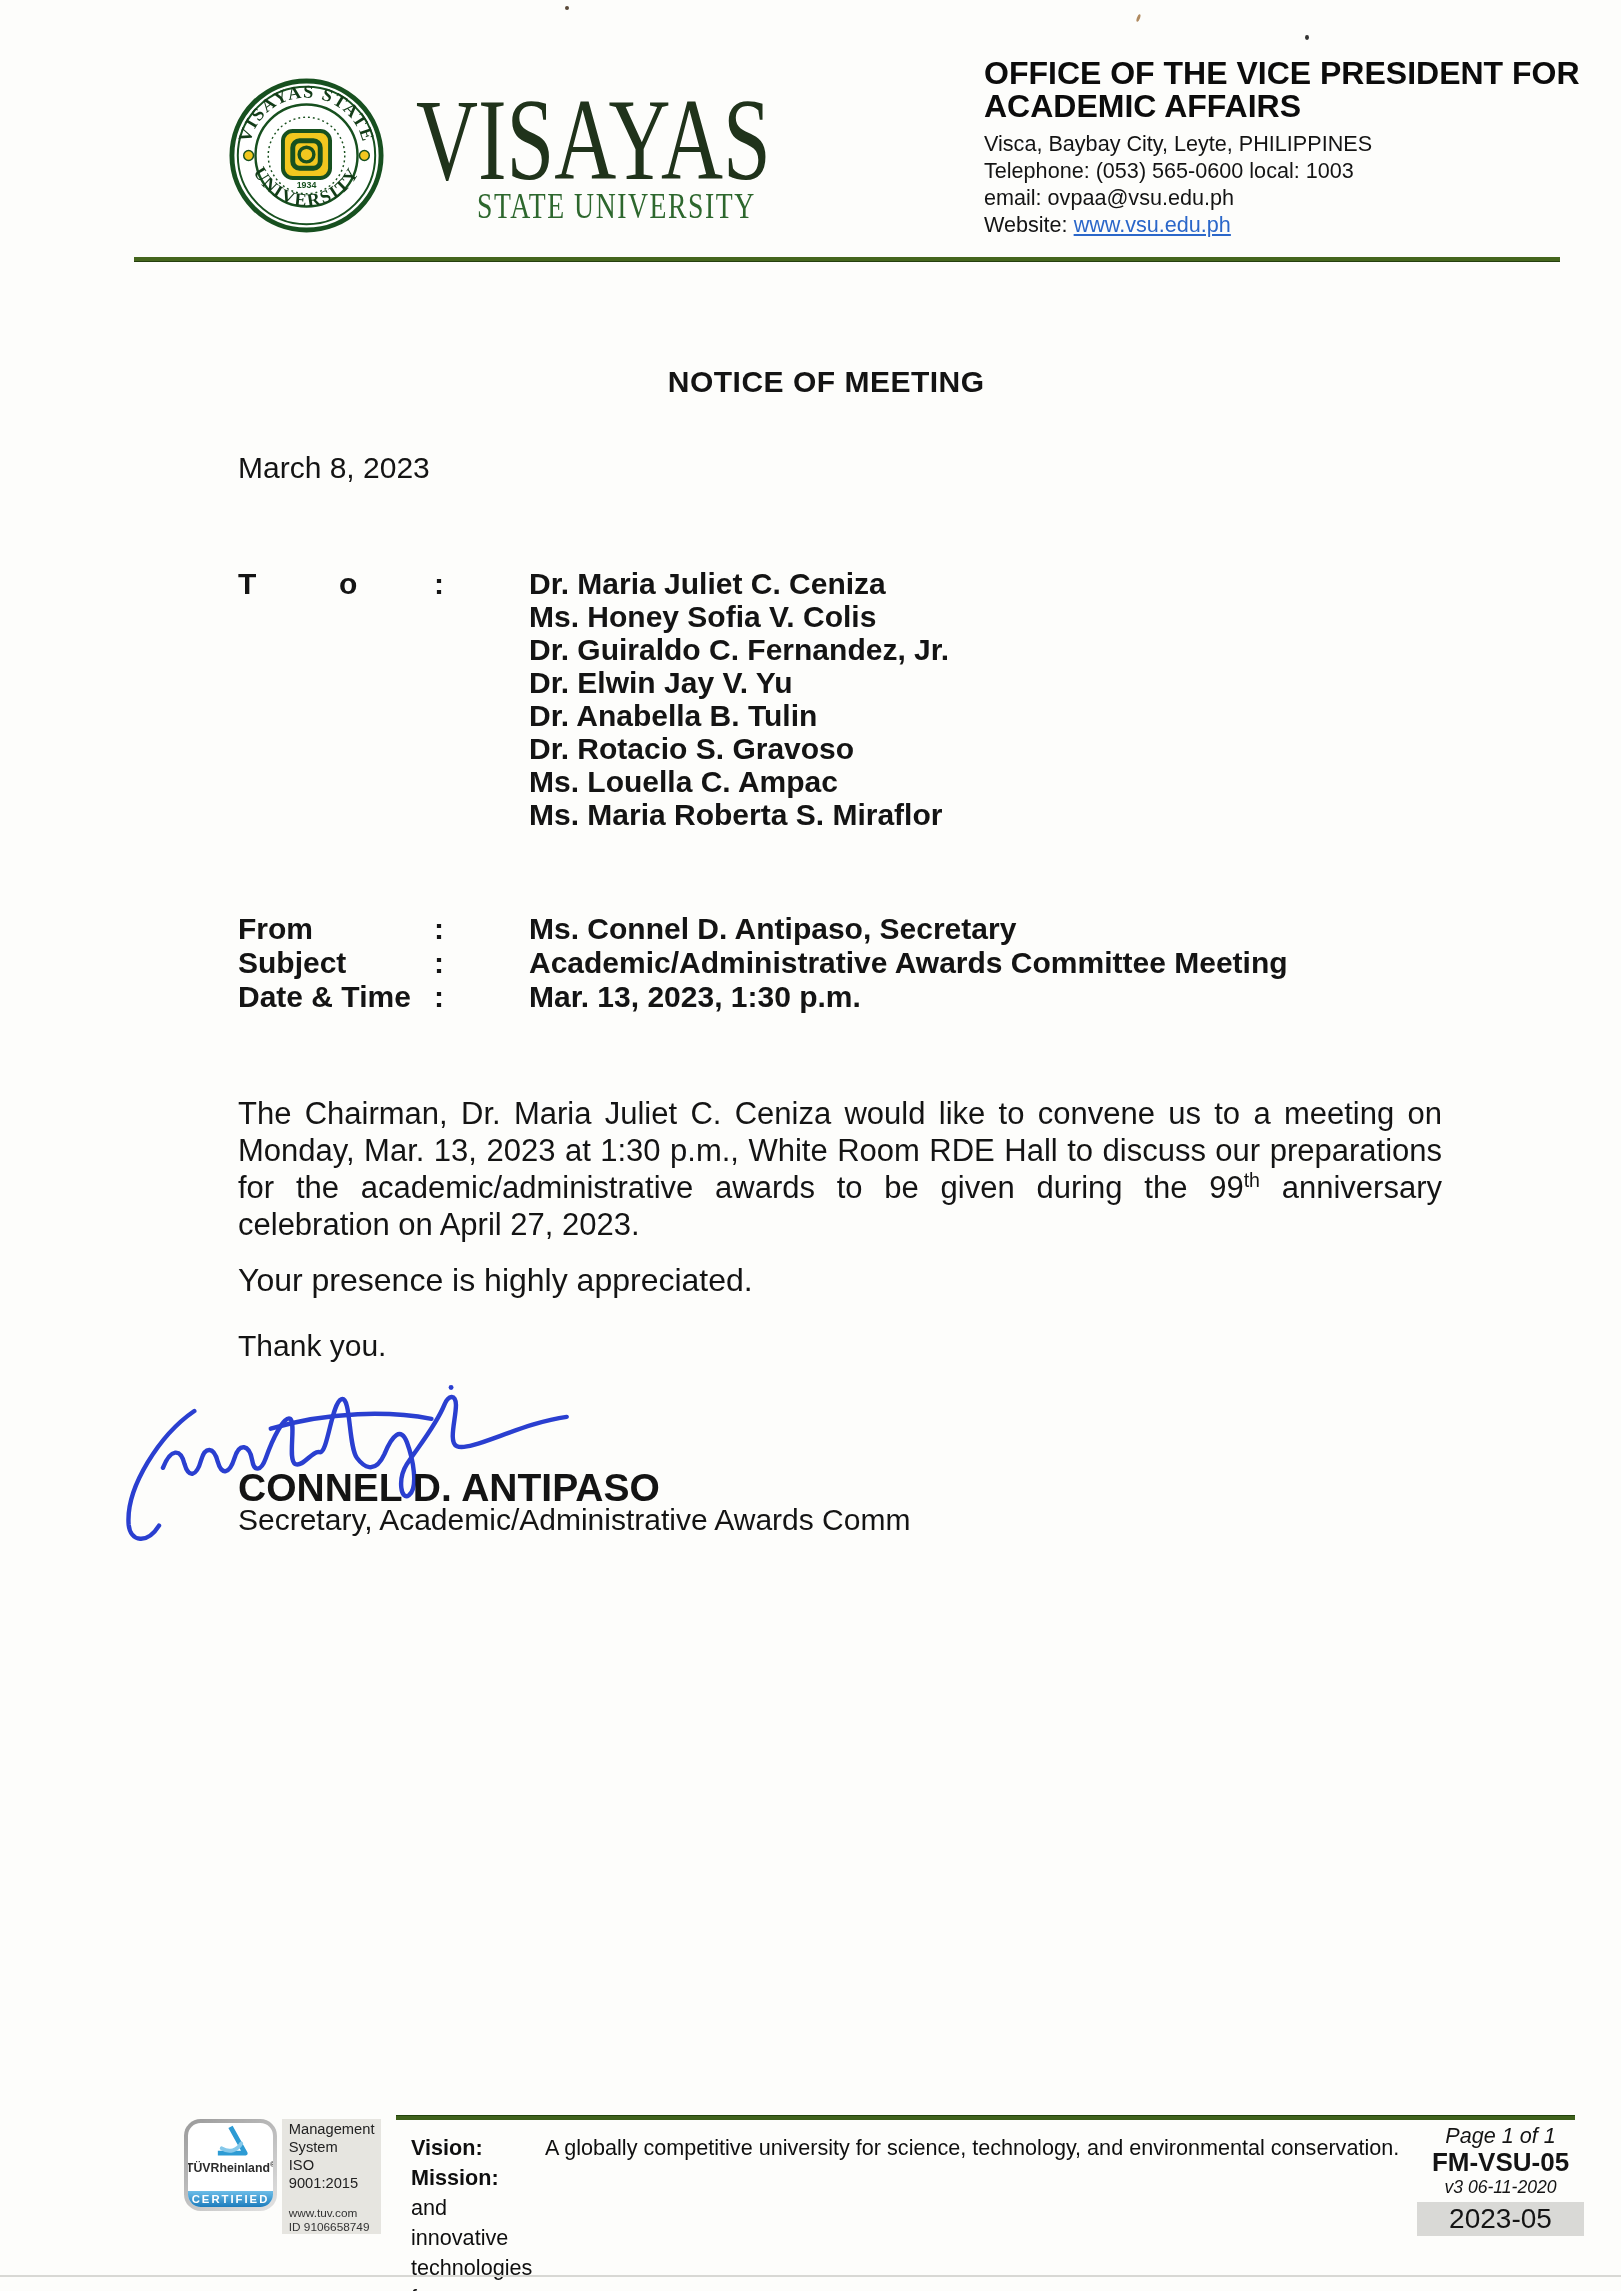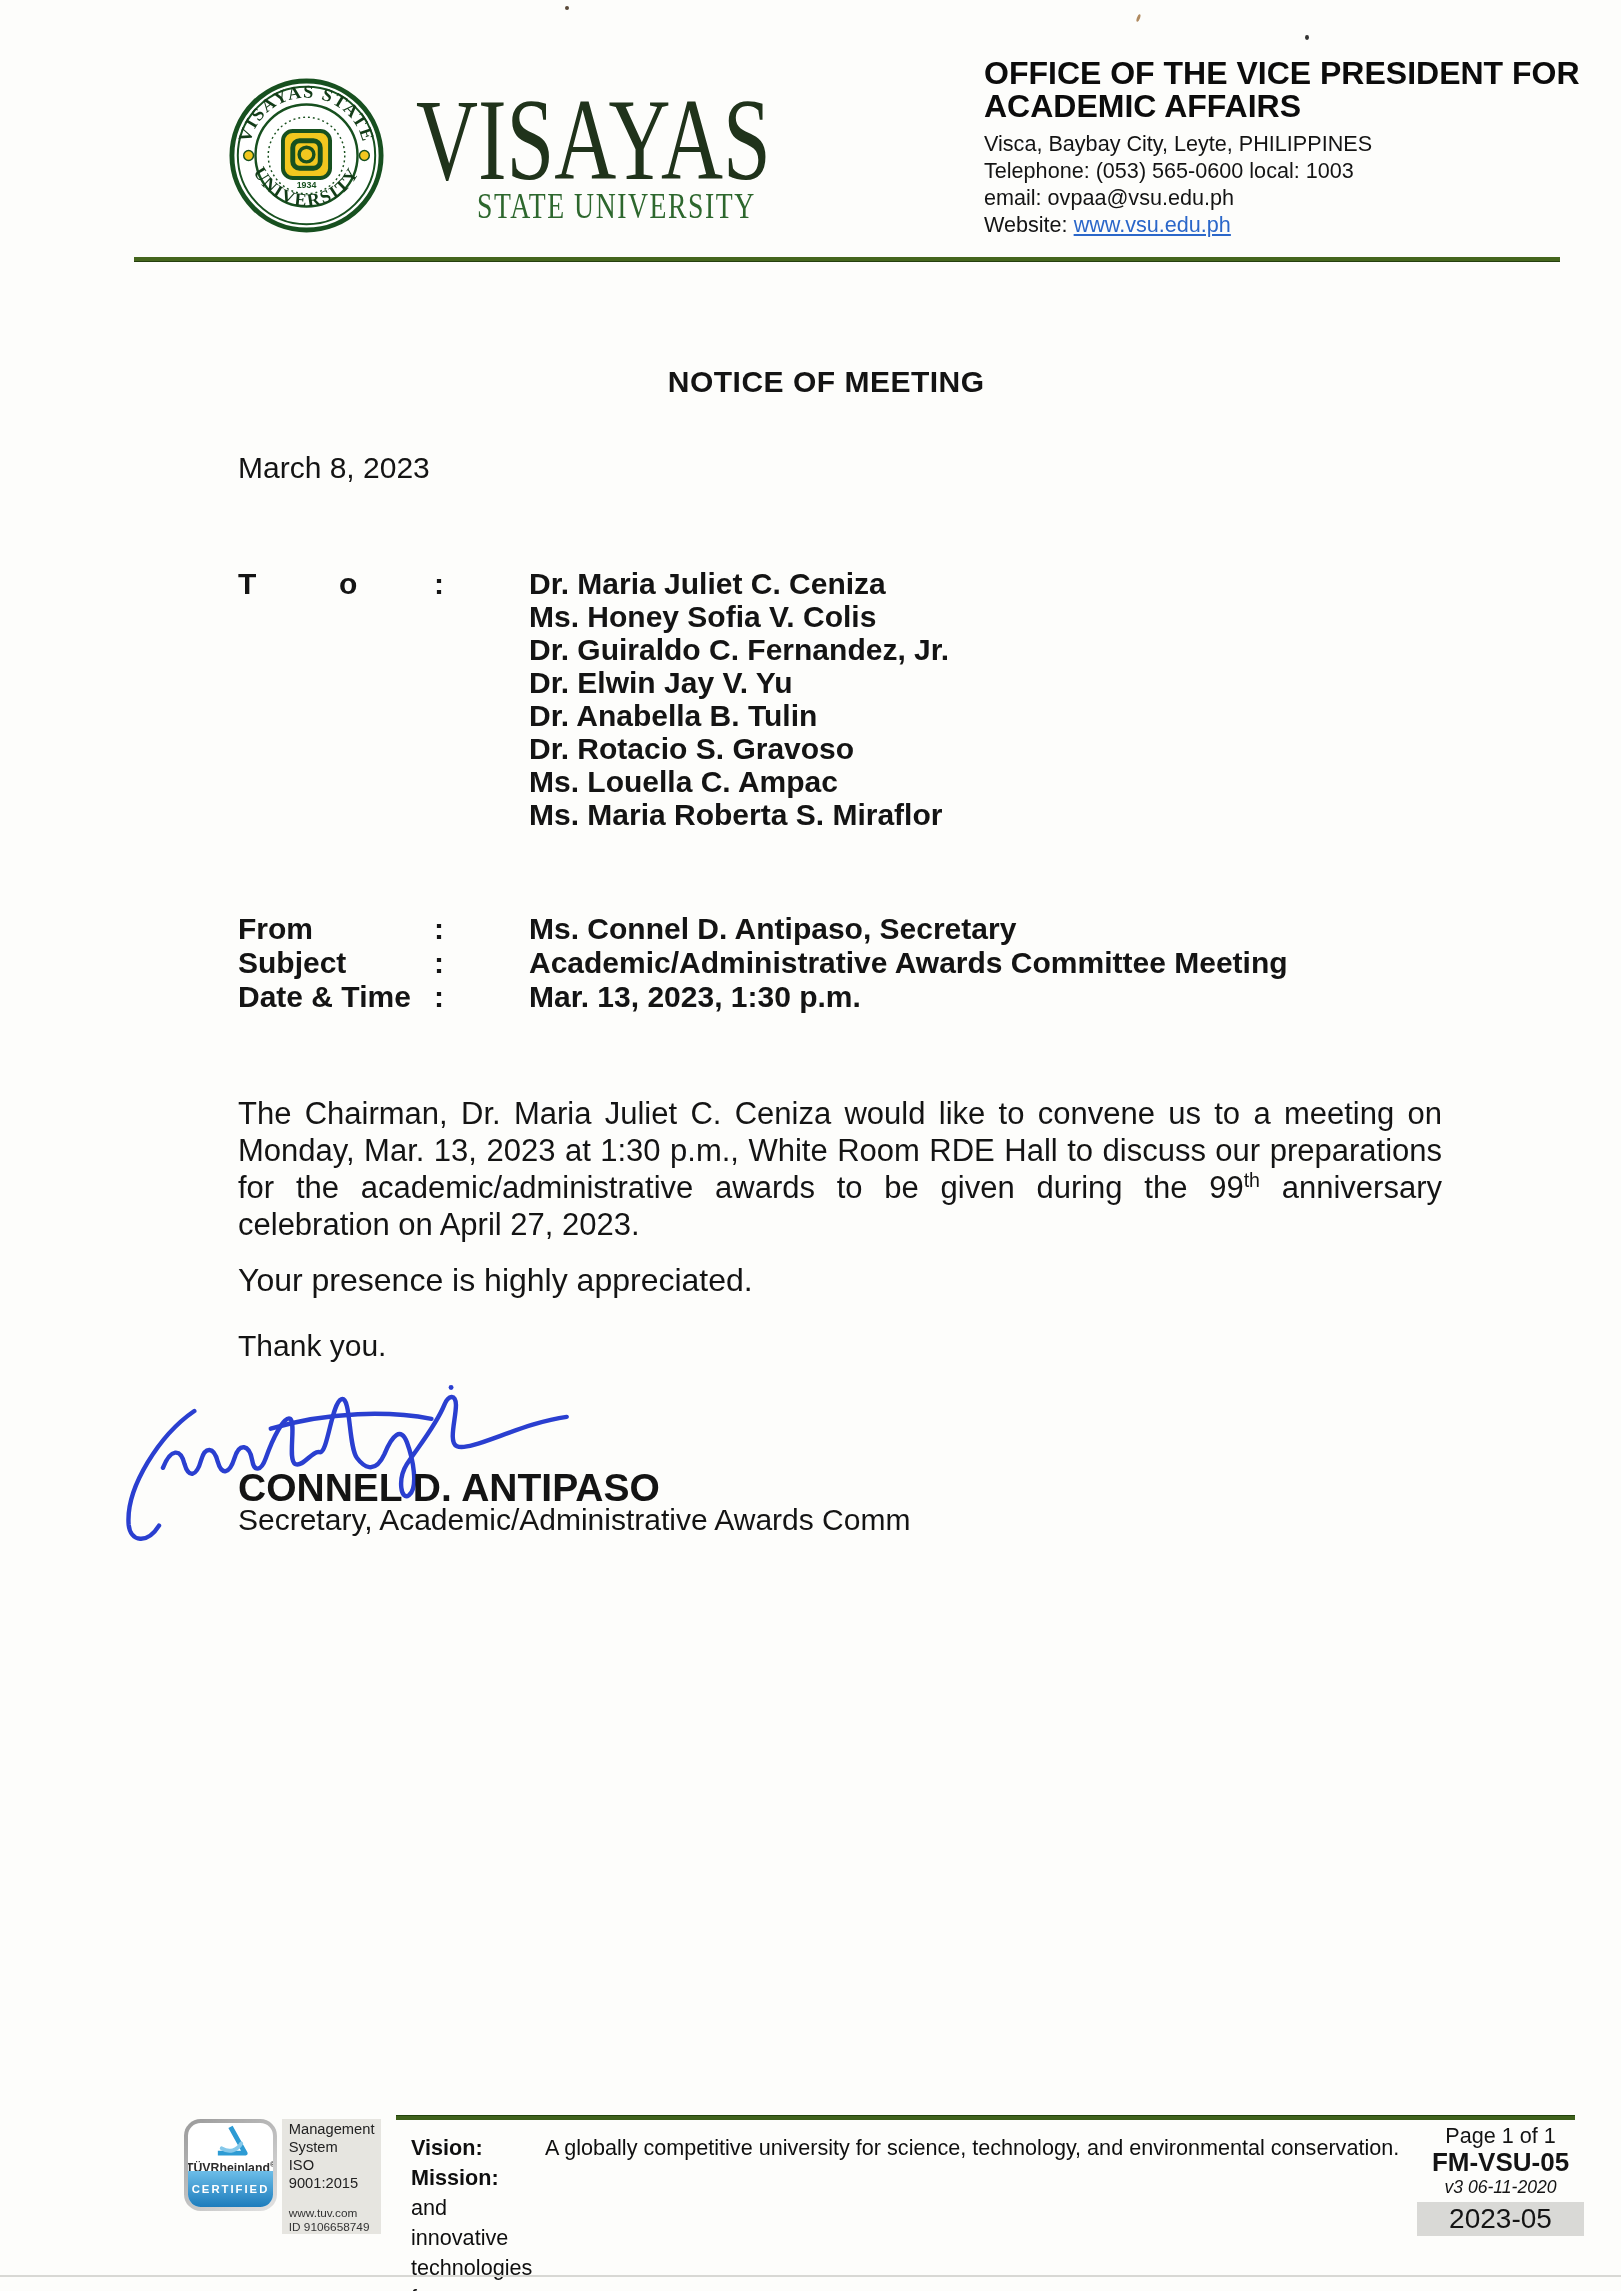--- a/index.html
+++ b/index.html
@@ -50,34 +50,34 @@
   .signer-name  { position:absolute; left:238px; top:1466px; font-size:39px; font-weight:bold; }
   .signer-title { position:absolute; left:238px; top:1503px; font-size:30px; }
   
   .tuv-group { position:absolute; left:184px; top:2119px; width:192px; display:flex; }
   .tuv-badge { position:relative; width:93px; height:92px; flex:0 0 93px; border-radius:16.7px;
                background:linear-gradient(145deg,#9a9a9a,#e3e3e3); padding:3.9px; box-sizing:border-box; }
   .tuv-inner { position:relative; width:100%; height:100%; background:#fff; border-radius:12.7px;
                overflow:hidden; display:flex; flex-direction:column; align-items:center; }
   .tuv-brand { font-size:12.3px; font-weight:bold; color:#2c2c2c; margin-top:1px; white-space:nowrap; }
   .tuv-brand .reg { font-size:6.9px; vertical-align:super; }
-  .tuv-band  { position:absolute; bottom:0; left:0; right:0; height:36px;
+  .tuv-band  { position:absolute; bottom:0; left:0; right:0; height:16px;
                background:linear-gradient(180deg,#6cbde8,#1d7cbc);
                color:#fff; font-size:11.3px; font-weight:bold; letter-spacing:2px;
                display:flex; align-items:center; justify-content:center; }
   .tuv-text  { margin-left:4.9px; background:#e6e5e0; flex:1; padding:1px 6.9px 0 6.9px;
                font-size:14.7px; line-height:18px; color:#222; }
   .tuv-small { margin-top:13.7px; font-size:11.8px; line-height:14px; color:#333; }
   .rule-bottom { position:absolute; left:396px; top:2115px; width:1179px; height:4.9px;
                  background:#3f611b; border-top:1px solid #22420c; box-sizing:border-box; }
   .vm-block { position:absolute; left:411px; top:2133px; display:grid;
               grid-template-columns:134px auto; font-size:21.6px; line-height:30px; color:#0f0f0f; }
   .vm-label { font-weight:bold; }
   .meta-block { position:absolute; left:1417px; top:2123px; width:167px; text-align:center; }
-  .meta-page { font-size:21.6px; line-height:25.5px; }
+  .meta-page { font-style:italic; font-size:21.6px; line-height:25.5px; }
   .meta-code { font-weight:bold; font-size:26px; line-height:27.4px; }
   .meta-ver  { font-style:italic; font-size:17.6px; line-height:22.5px; }
   .meta-doc  { margin-top:3.9px; background:#d9d9d6; font-size:28px; line-height:34px; }
   .scan-edge { position:absolute; left:0; top:2275px; width:1621px; height:2px; background:#d8d8d4; }
   .speck { position:absolute; border-radius:50%; }
 </style>
 </head>
 <body>
 
 <div class="page">

